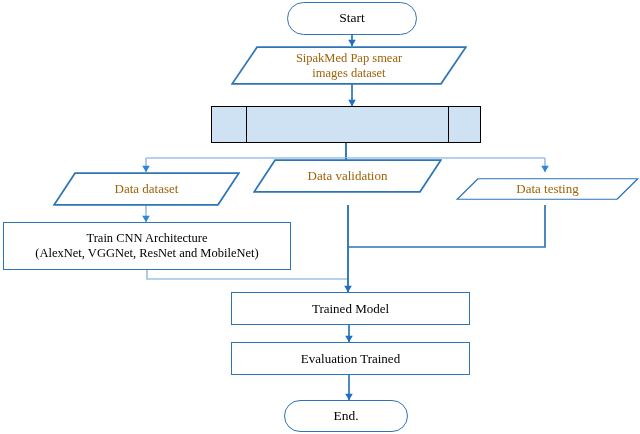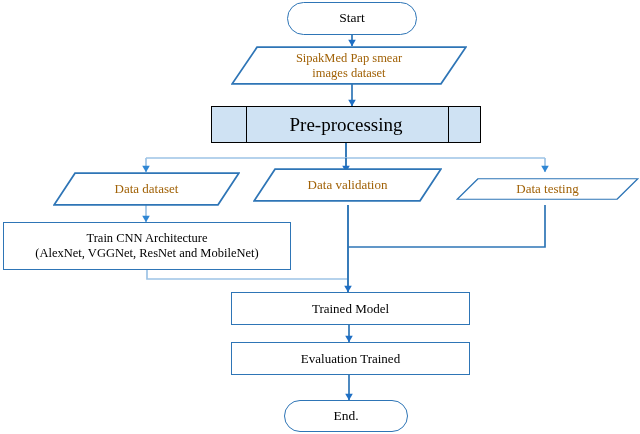--- a/index.html
+++ b/index.html
@@ -80,31 +80,30 @@
     <svg viewBox="0 0 236 39" preserveAspectRatio="none">
       <polygon points="26,1.2 234.8,1.2 210,37.8 1.2,37.8" fill="#ffffff" stroke="#2e75b6" stroke-width="1.7"></polygon>
     </svg>
     <span class="plabel multiline" style="font-size:12.5px;">SipakMed Pap smear
 images dataset</span>
   </div>
 
   <div class="node predef" style="left:211px;top:106px;width:270px;height:37px;">
     <span class="bar" style="left:34px;"></span>
     <span class="bar" style="left:236px;"></span>
-    <span style="position:relative;z-index:3;">Pre-processing</span>
   </div>
 
   <div class="data-shape" style="left:53px;top:172px;width:187px;height:34px;">
     <svg viewBox="0 0 187 34" preserveAspectRatio="none">
       <polygon points="22,1.2 185.8,1.2 165,32.8 1.2,32.8" fill="#ffffff" stroke="#2e75b6" stroke-width="1.7"></polygon>
     </svg>
     <span class="plabel">Data dataset</span>
   </div>
 
-  <div class="data-shape" style="left:253px;top:168px;width:189px;height:34px;">
+  <div class="data-shape" style="left:253px;top:159px;width:189px;height:34px;">
     <svg viewBox="0 0 189 34" preserveAspectRatio="none">
       <polygon points="22,1.2 187.8,1.2 167,32.8 1.2,32.8" fill="#ffffff" stroke="#2e75b6" stroke-width="1.7"></polygon>
     </svg>
     <span class="plabel">Data validation</span>
   </div>
 
   <div class="data-shape" style="left:456px;top:178px;width:183px;height:22px;">
     <svg viewBox="0 0 183 34" preserveAspectRatio="none">
       <polygon points="22,1.2 181.8,1.2 161,32.8 1.2,32.8" fill="#ffffff" stroke="#2e75b6" stroke-width="1.7"></polygon>
     </svg>

